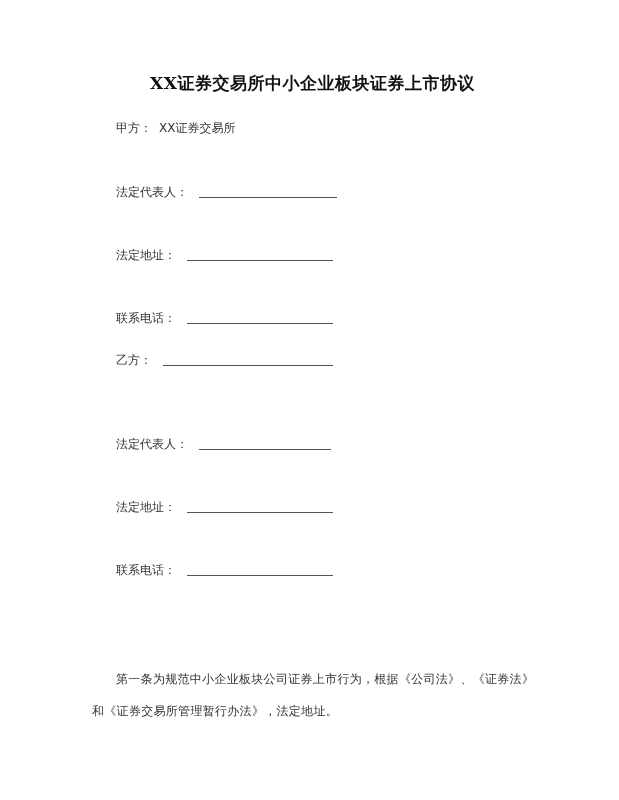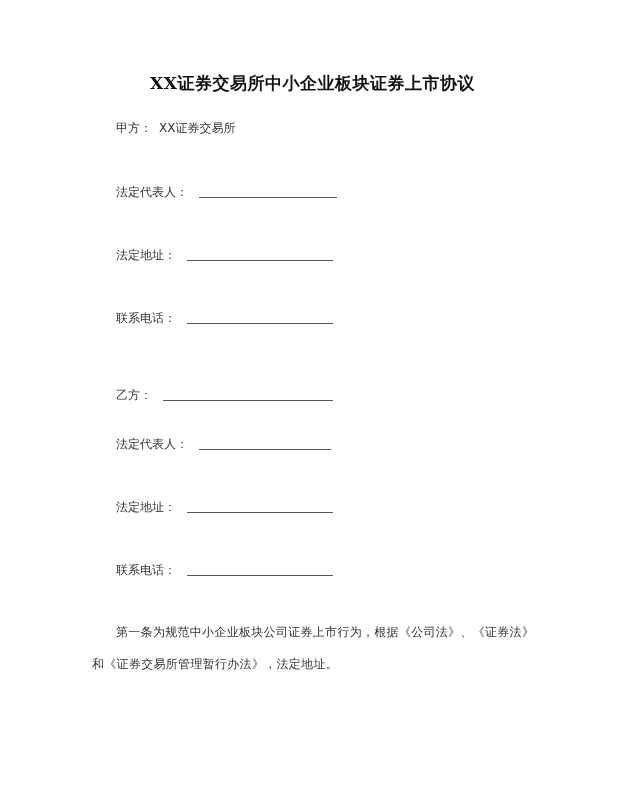--- a/index.html
+++ b/index.html
@@ -48,20 +48,21 @@
       border-bottom: 1px solid #555555;
       height: 1px;
       margin-left: 4px;
       margin-bottom: 3px;
     }
     .para {
       position: absolute;
       font-size: 12px;
       color: #333333;
       white-space: nowrap;
+      margin-top: 47px;
     }
   </style>
 </head>
 <body>
 
 <div class="page">
 
   <div class="title">XX证券交易所中小企业板块证券上市协议</div>
 
   <div class="line" style="top:120px;">
@@ -77,21 +78,21 @@
   <div class="line" style="top:247px;">
     <span>法定地址：</span>
     <span class="blank" style="width:146px;"></span>
   </div>
 
   <div class="line" style="top:310px;">
     <span>联系电话：</span>
     <span class="blank" style="width:146px;"></span>
   </div>
 
-  <div class="line" style="top:387px;text-align:right;">
+  <div class="line" style="top:352px;text-align:right;">
     <span>乙方：</span>
     <span class="blank" style="width:170px;"></span>
   </div>
 
   <div class="line" style="top:436px;">
     <span>法定代表人：</span>
     <span class="blank" style="width:132px;"></span>
   </div>
 
   <div class="line" style="top:499px;">

